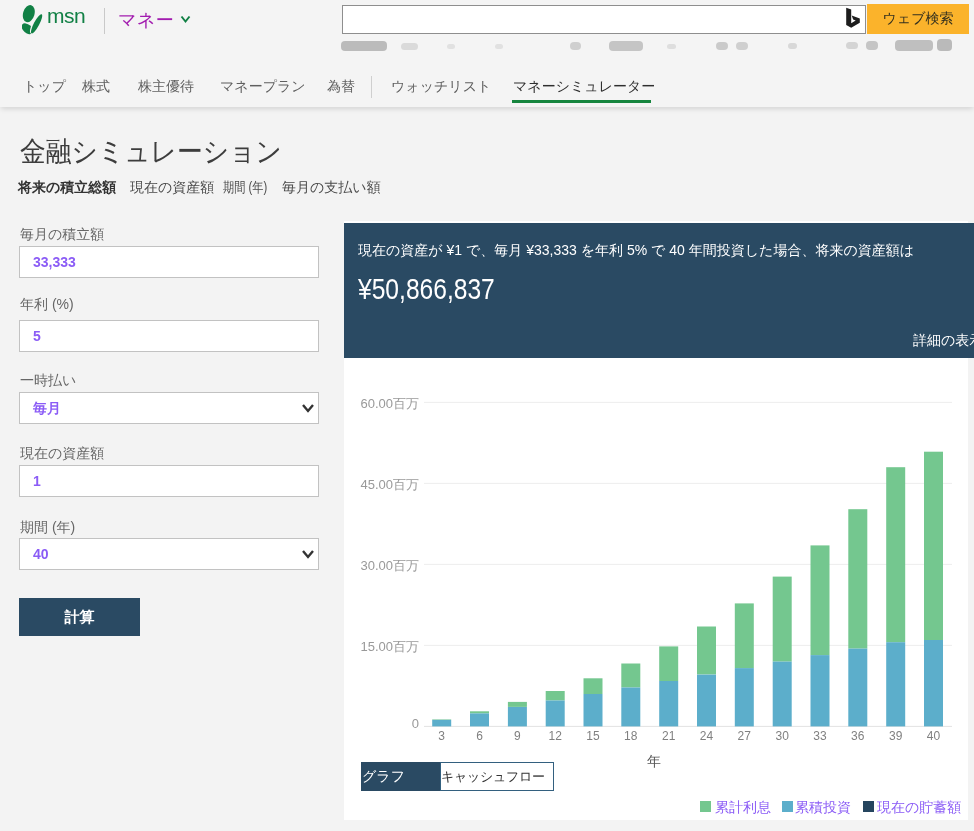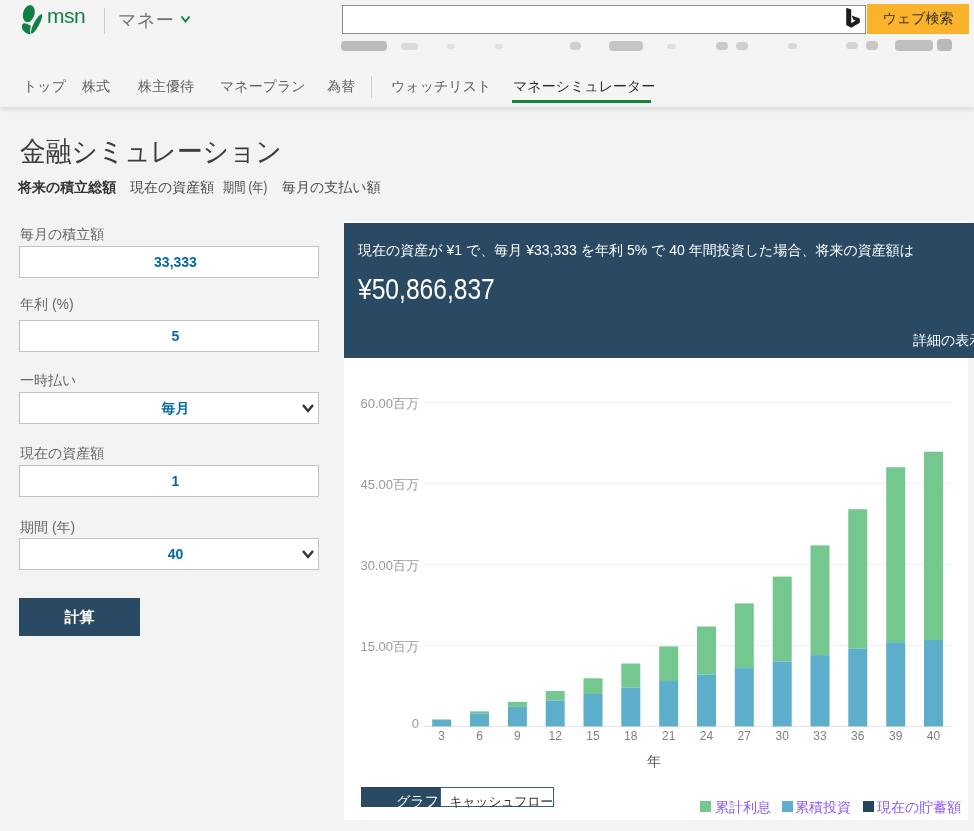--- a/index.html
+++ b/index.html
@@ -3,43 +3,43 @@
 <meta charset="utf-8">
 <style>
 * { margin:0; padding:0; box-sizing:border-box; }
 html,body { width:974px; height:831px; background:#f3f3f3; font-family:"Liberation Sans",sans-serif; overflow:hidden; }
 #page { position:relative; width:974px; height:831px; }
 .abs { position:absolute; }
 
 #hdr { position:absolute; left:0; top:0; width:974px; height:107px; background:#f4f4f4; box-shadow:0 3px 5px -1px rgba(0,0,0,0.13); }
 #msntxt { position:absolute; left:47px; top:4px; font-size:21px; color:#118045; letter-spacing:-0.5px;text-align:right; }
 #hsep { position:absolute; left:104px; top:8px; width:1px; height:26px; background:#c9c9c9; }
-#money { position:absolute; left:118px; top:8px; font-size:18px; color:#737373; letter-spacing:0.5px; }
+#money { position:absolute; left:118px; top:8px; font-size:18px; color:#a21caf; letter-spacing:0.5px; }
 #searchbox { position:absolute; left:342px; top:5px; width:524px; height:29px; background:#fff; border:1px solid #8e8e8e; }
 #websearch { position:absolute; left:867px; top:4px; width:102px; height:30px; background:#fbb32b; color:#33301f; font-size:14px; text-align:center; line-height:30px;font-family:Liberation Mono, monospace; }
 .blob { position:absolute; border-radius:4px; background:#c3c3c3; }
 
 #nav { position:absolute; left:0; top:72px; width:974px; height:30px; font-size:14px; color:#5f5f5f; }
 #nav span { position:absolute; top:6px; }
 #navsep { position:absolute; left:371px; top:76px; width:1px; height:22px; background:#cfcfcf; }
 #navunder { position:absolute; left:512px; top:100px; width:139px; height:3px; background:#16853e; }
 
 #h1 { position:absolute; left:20px; top:133px; font-size:28px; color:#3d3d3d; font-weight:400; transform:scaleX(0.92); transform-origin:left top; white-space:nowrap; }
 .tabrow { position:absolute; top:179px; font-size:14px; color:#4a4a4a; }
 
 .flabel { position:absolute; left:20px; font-size:14px; color:#666; }
-.finput { position:absolute; left:19px; width:300px; height:32px; background:#fff; border:1px solid #c2c2c2; font-size:14px; font-weight:bold; color:#0369a1; line-height:30px; padding-left:13px;text-align:center; }
+.finput { position:absolute; left:19px; width:300px; height:32px; background:#fff; border:1px solid #c2c2c2; font-size:14px; font-weight:bold; color:#8b5cf6; line-height:30px; padding-left:13px; }
 .chev { position:absolute; width:14px; height:14px; }
 #calcbtn { position:absolute; left:19px; top:598px; width:121px; height:38px; background:#2a4a63; color:#fff; font-size:15px; font-weight:bold; text-align:center; line-height:38px; }
 
 #resultpanel { position:absolute; left:344px; top:223px; width:676px; height:135px; background:#2a4a63; color:#fff; }
 #chartpanel { position:absolute; left:344px; top:358px; width:624px; height:462px; background:#fff; }
 #bigno { position:absolute; left:14px; top:49px; font-size:30px; color:#fff; transform:scaleX(0.82); transform-origin:left top; white-space:nowrap; }
 #detail { position:absolute; right:21px; top:108px; font-size:14px; color:#fff; }
-.btn1 { position:absolute; top:429px; height:20px; font-size:14px; text-align:right; line-height:27px; white-space:nowrap; }
+.btn1 { position:absolute; top:404px; height:29px; font-size:14px; text-align:left; line-height:27px; white-space:nowrap; }
 .lgsq { position:absolute; top:443px; width:11px; height:11px; }
 .lgtx { position:absolute; top:441px; font-size:14px; color:#8b5cf6; }
 </style>
 </head>
 <body>
 <div id="page">
   <div id="hdr"></div>
   <svg class="abs" style="left:22px;top:4px" width="22" height="31" viewBox="0 0 22 31">
     <ellipse cx="6.8" cy="9.6" rx="5.7" ry="8.8" fill="#118045" transform="rotate(16 6.8 9.6)"></ellipse>
     <ellipse cx="5.4" cy="24.8" rx="6.7" ry="4.3" fill="#118045" transform="rotate(40 5.4 24.8)"></ellipse>

